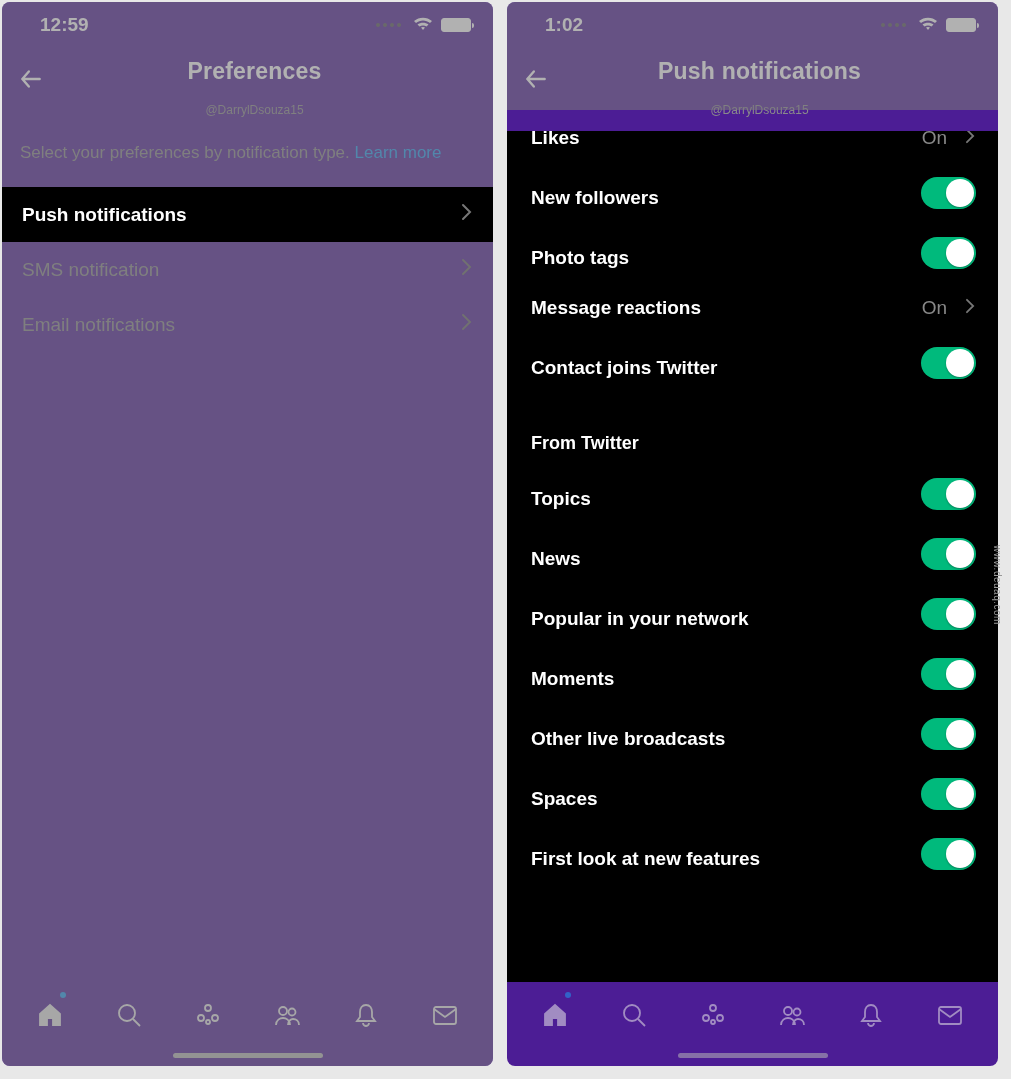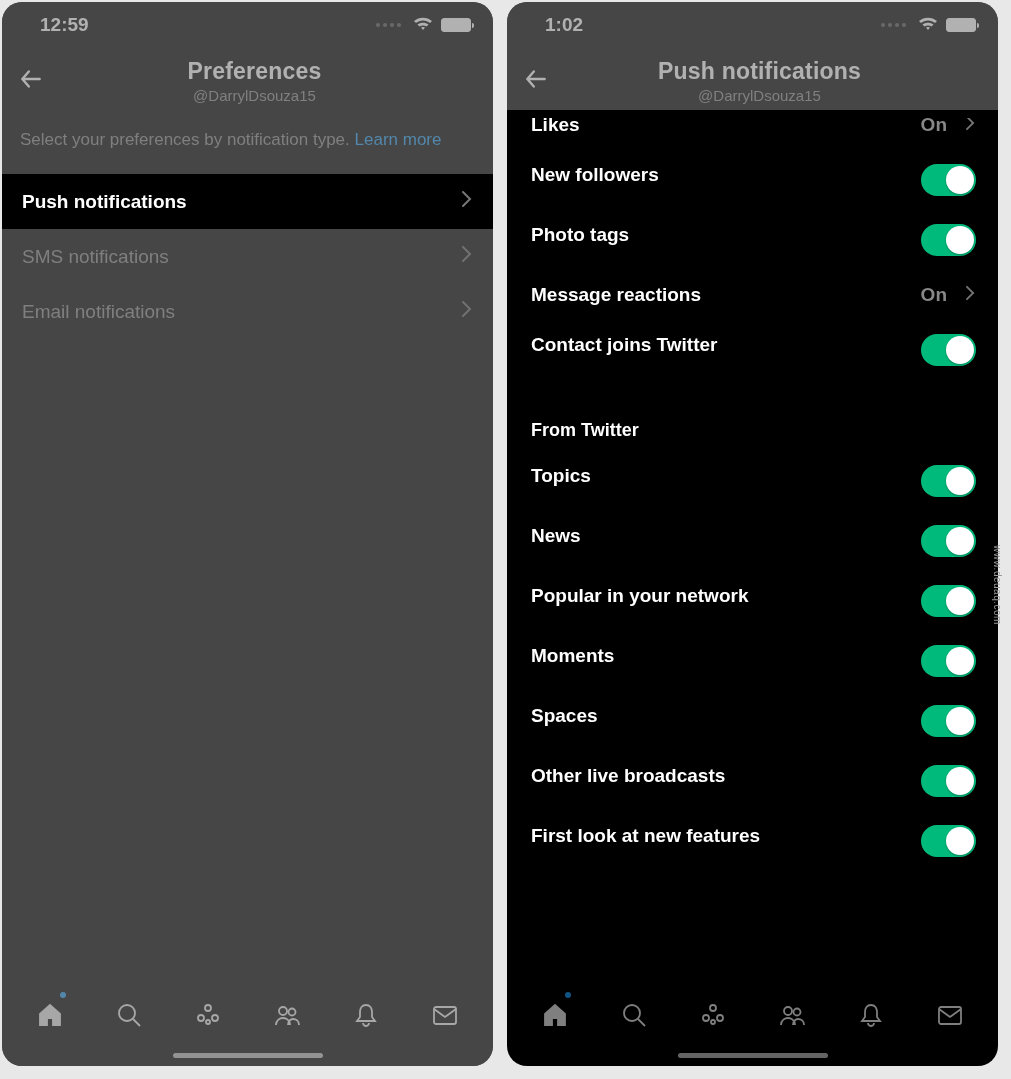--- a/index.html
+++ b/index.html
@@ -12,22 +12,22 @@
     position: relative;
   }
   .canvas {
     display: flex;
     gap: 14px;
     padding: 2px 2px;
   }
   .phone {
     width: 491px;
     height: 1064px;
-    background: #000000;
-    border-radius: 20px;
+    background: #4c1d95;
+    border-radius: 8px;
     position: relative;
     display: flex;
     flex-direction: column;
     overflow: hidden;
   }
   
   .dim-overlay {
     position: absolute;
     inset: 0;
     background: rgba(120,120,120,0.58);
@@ -73,21 +73,21 @@
     text-align:center;
     color:#fff;
   }
   .back-arrow {
     position:absolute;
     left:16px; top: 18px;
     color:#fff;
   }
   .back-arrow svg{ width:26px; height:26px; }
   .header-title { font-size:23px; font-weight:800; letter-spacing:0.2px;}
-  .header-sub { font-size:15px; color:#8a8a8a; margin-top:2px;}
+  .header-sub { font-size:12px; color:#8a8a8a; margin-top:18px;}
 
   
   .pref-text {
     padding: 12px 24px 24px 18px;
     font-size:17px;
     color:#888;
   }
   .pref-text .learn { color:#1d9bf0; }
 
   
@@ -110,25 +110,25 @@
     flex:1;
     background:#000;
     overflow:hidden;
     position:relative;
   }
   .section-header {
     font-size:18px; font-weight:800; color:#fff;
     padding: 22px 24px 10px 24px;
   }
   .toggle-row, .value-row {
-    display:flex; align-items:flex-start; justify-content:space-between;
+    display:flex; align-items:flex-end; justify-content:space-between;
     padding: 14px 22px 14px 24px;
     font-size:19px; font-weight:600; color:#fff;
   }
-  .value-row .val-text { color:#888; font-weight:700; margin-right:8px;}
+  .value-row .val-text { color:#888; font-weight:400; margin-right:8px;}
   .value-row .chev svg{ width:11px; height:16px; }
   .value-row .rhs{ display:flex; align-items:center; gap:10px; color:#888;}
   .cut-row { padding-top:0; }
   .toggle {
     width:55px; height:32px; border-radius:16px; background:#00ba7c;
     position:relative;
   }
   .toggle .knob {
     position:absolute; top:2px; right:2px;
     width:28px; height:28px; border-radius:50%; background:#fff;
@@ -209,21 +209,21 @@
       <div class="row selected">
         <span>Push notifications</span>
         <span class="row-chev">
           <svg viewBox="0 0 12 18">
               <path d="M2 2 L9 9 L2 16" stroke="#777" stroke-width="2" fill="none" stroke-linecap="round"></path>
             </svg>
         </span>
       </div>
     </div>
     <div class="row dimmed-row">
-      <span>SMS notifications</span>
+      <span>SMS notification</span>
       <span class="row-chev">
         <svg viewBox="0 0 12 18">
             <path d="M2 2 L9 9 L2 16" stroke="#666" stroke-width="2" fill="none" stroke-linecap="round"></path>
           </svg>
       </span>
     </div>
     <div class="row dimmed-row">
       <span>Email notifications</span>
       <span class="row-chev">
         <svg viewBox="0 0 12 18">
@@ -372,27 +372,27 @@
             <div class="knob"></div>
           </div>
       </div>
       <div class="toggle-row">
         <span>Moments</span>
         <div class="toggle">
             <div class="knob"></div>
           </div>
       </div>
       <div class="toggle-row">
+        <span>Other live broadcasts</span>
+        <div class="toggle">
+            <div class="knob"></div>
+          </div>
+      </div>
+      <div class="toggle-row">
         <span>Spaces</span>
-        <div class="toggle">
-            <div class="knob"></div>
-          </div>
-      </div>
-      <div class="toggle-row">
-        <span>Other live broadcasts</span>
         <div class="toggle">
             <div class="knob"></div>
           </div>
       </div>
       <div class="toggle-row">
         <span>First look at new features</span>
         <div class="toggle">
             <div class="knob"></div>
           </div>
       </div>

